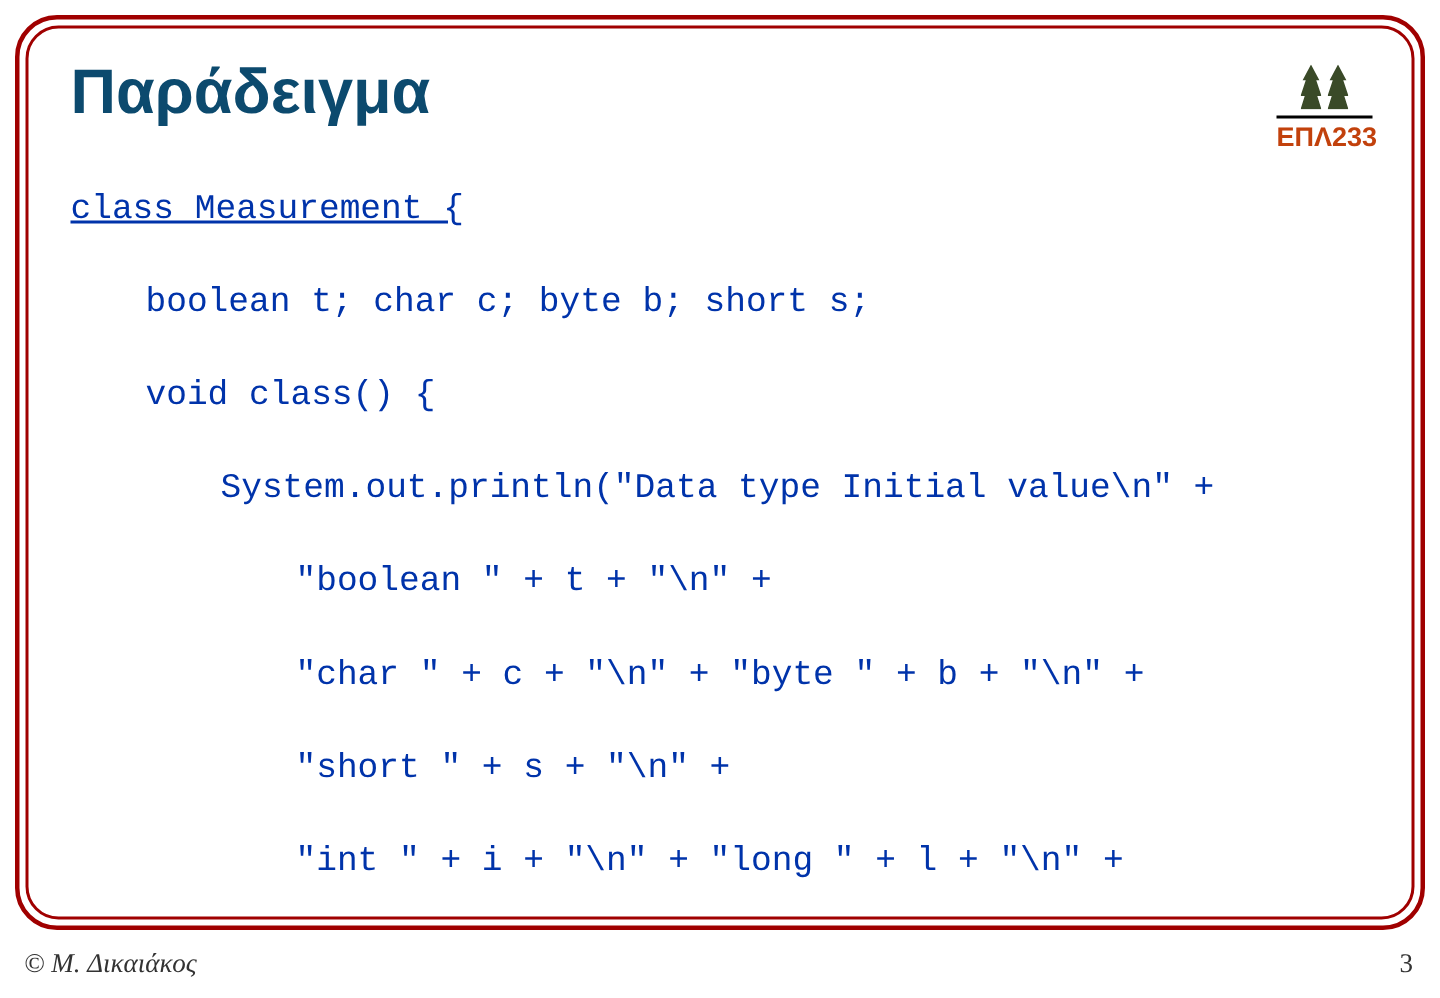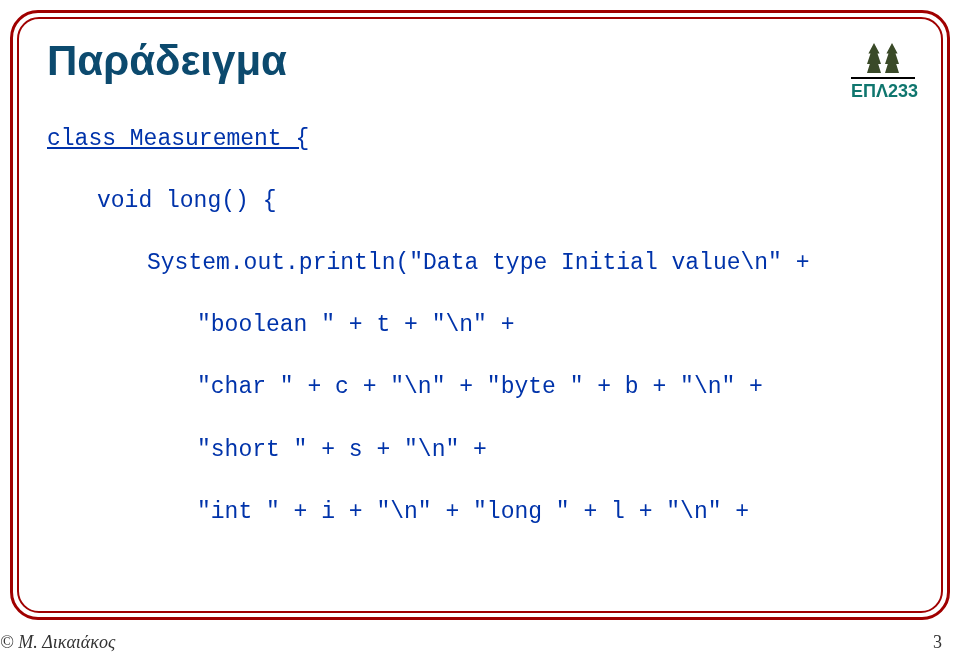--- a/index.html
+++ b/index.html
@@ -75,30 +75,30 @@
       height: 30px;
       background: #3a4a28;
       clip-path: polygon(50% 0%, 90% 35%, 75% 35%, 100% 70%, 80% 70%, 100% 100%, 0% 100%, 20% 70%, 0% 70%, 25% 35%, 10% 35%);
     }
     .logo-line {
       height: 2px;
       background: #000;
       margin-top: 2px;
     }
     .logo-label {
-      color: #0f766e;
+      color: #c2410c;
       font-weight: bold;
       font-size: 18px;
       font-family: Arial, sans-serif;
       margin-top: 2px;
     }
     .footer {
       position: absolute;
       bottom: 12px;
-      left: 0;
+      left: 16px;
       right: 18px;
       display: flex;
       justify-content: space-between;
       font-family: 'Times New Roman', serif;
       font-size: 18px;
       color: #333;
     }
     .footer-left { font-style: italic; }
     .ind0 { display: block; text-decoration: underline; }
     .ind1 { display: block; padding-left: 50px; }
@@ -119,21 +119,22 @@
         </div>
       </div>
       <div class="logo-line"></div>
       <div class="logo-label">ΕΠΛ233</div>
     </div>
 
     <h1 class="slide-title">Παράδειγμα</h1>
 
     <div class="code-block">
 <span class="ind0">class Measurement {</span>
-<span class="ind1">void long() {</span>
+<span class="ind1">boolean t; char c; byte b; short s;</span>
+<span class="ind1">void class() {</span>
 <span class="ind2">System.out.println("Data type Initial value\n" +</span>
 <span class="ind3">"boolean " + t + "\n" +</span>
 <span class="ind3">"char " + c + "\n" + "byte " + b + "\n" +</span>
 <span class="ind3">"short " + s + "\n" +</span>
 <span class="ind3">"int " + i + "\n" + "long " + l + "\n" +</span>
 
 
 
 
 

